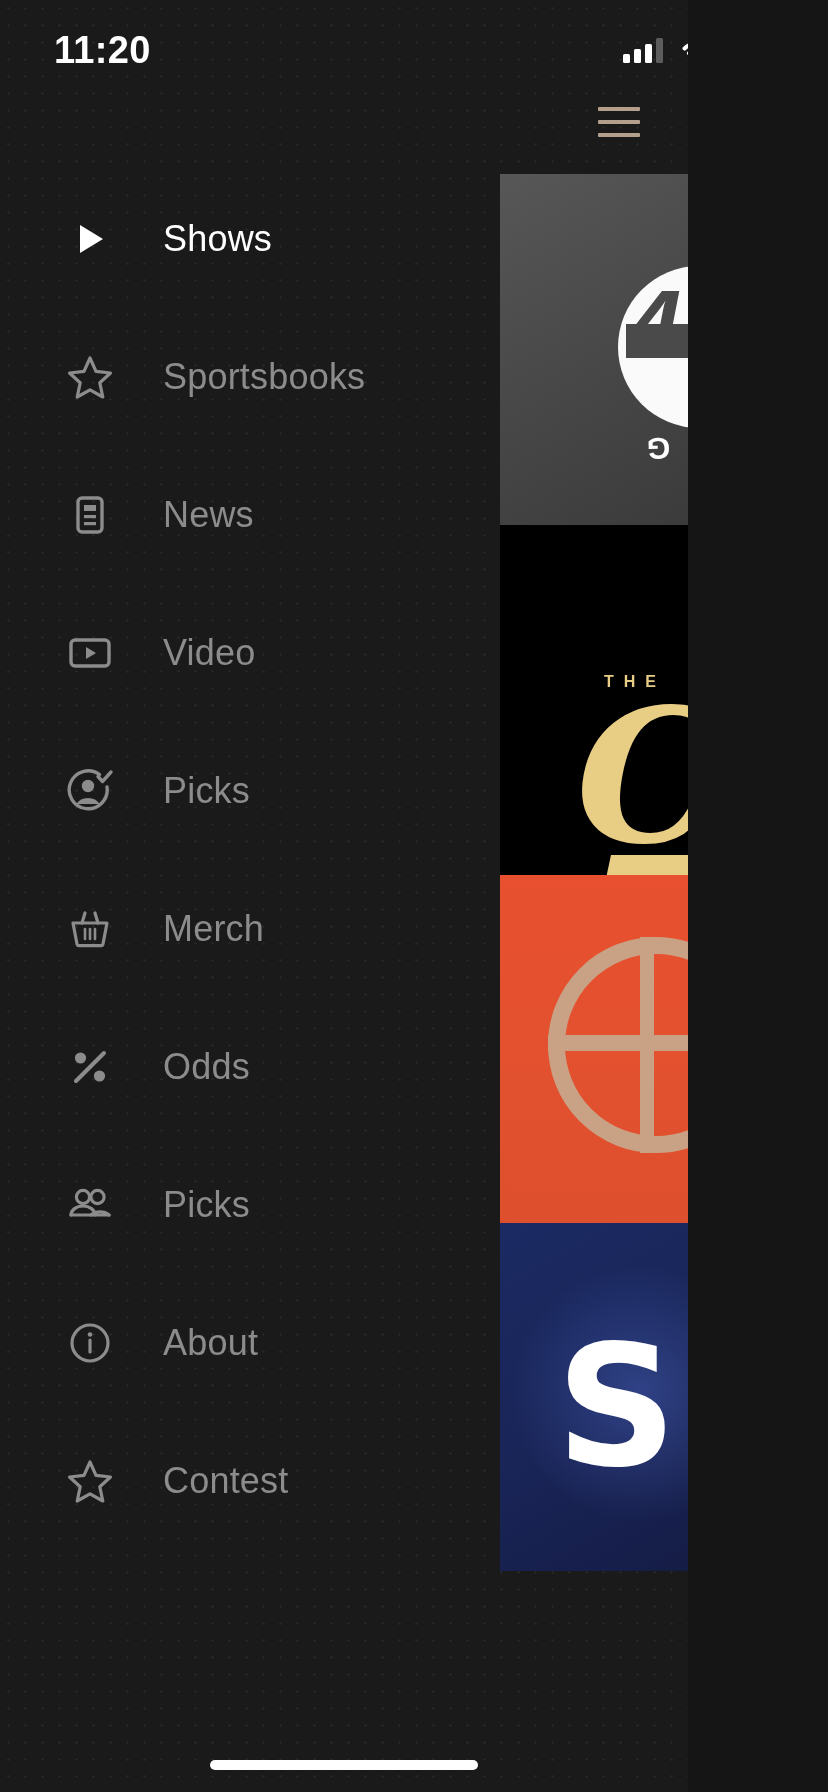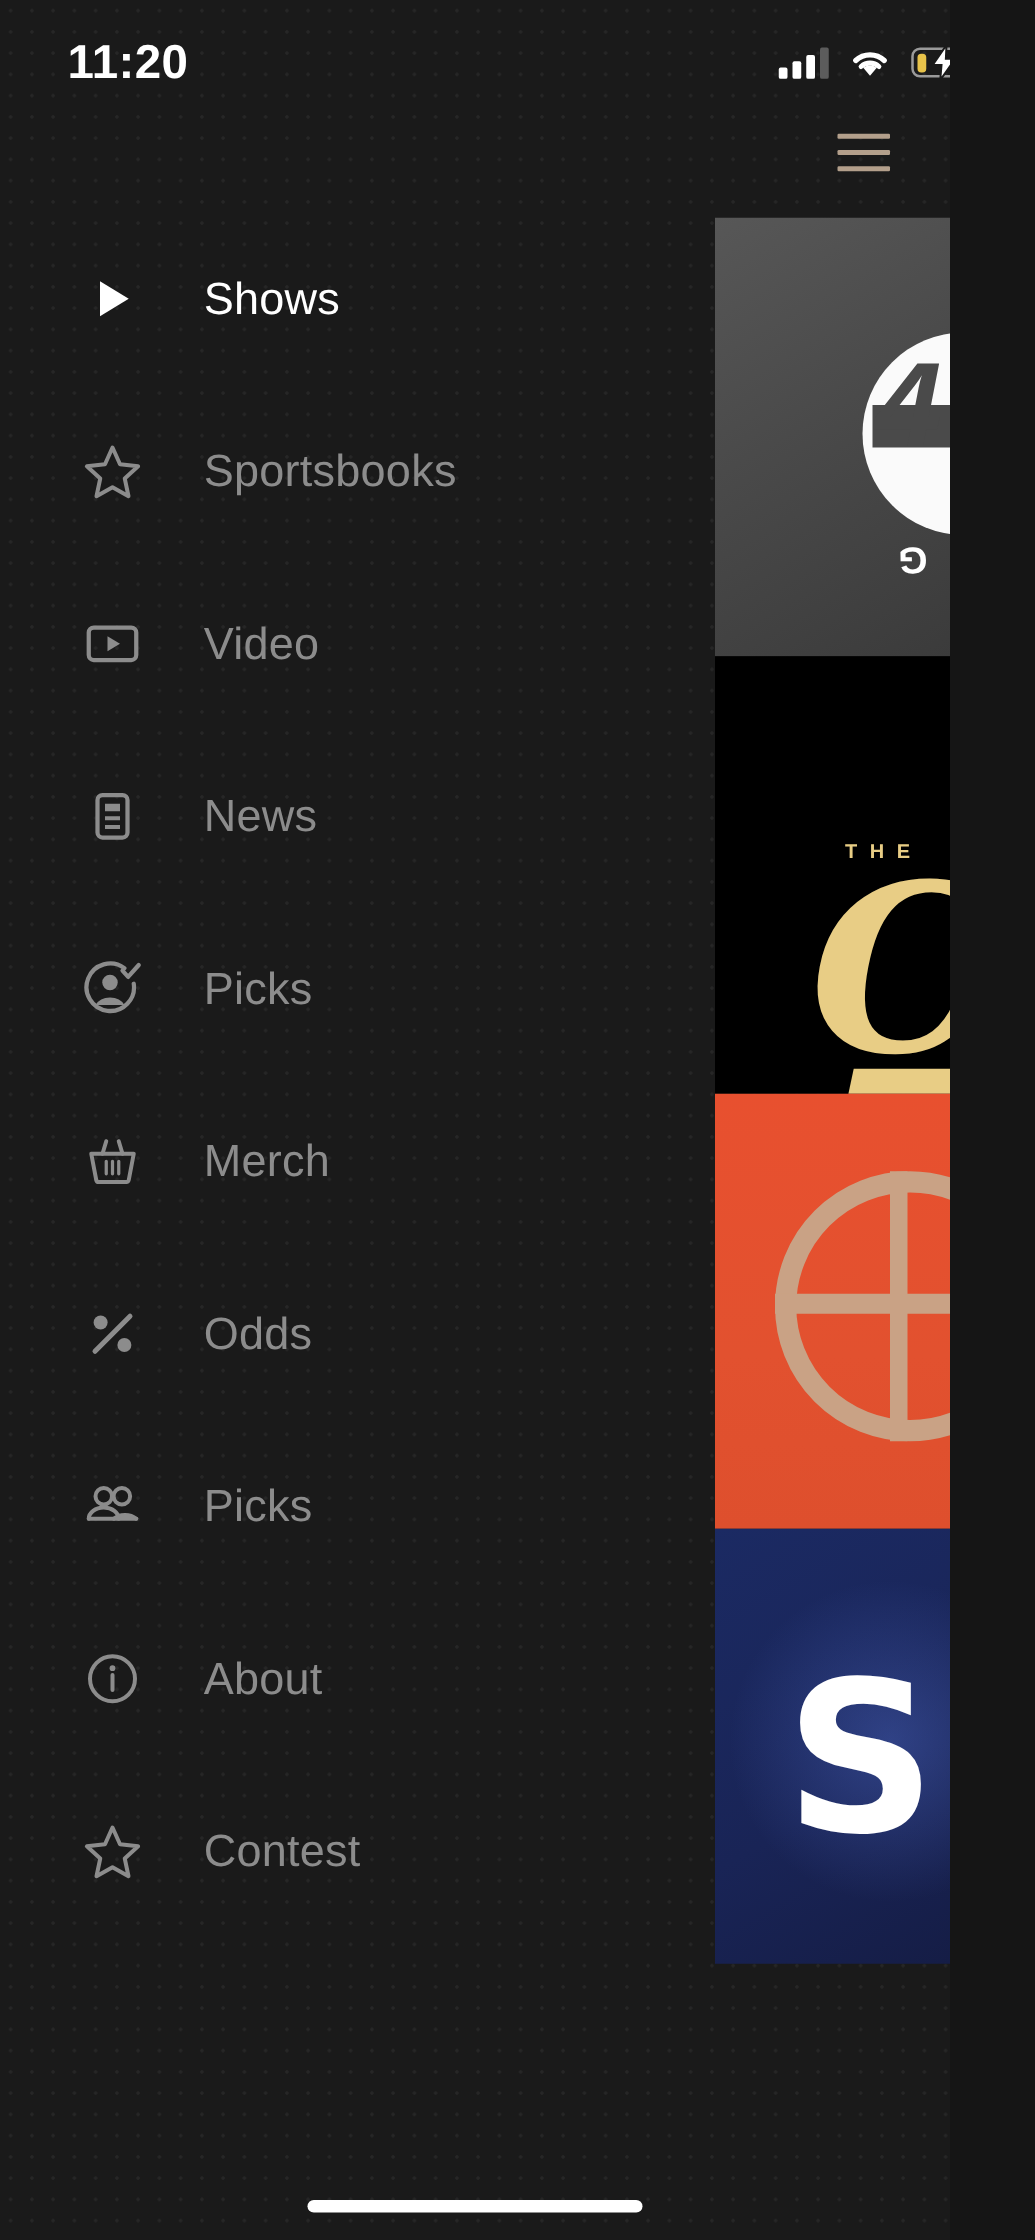--- a/index.html
+++ b/index.html
@@ -4,21 +4,21 @@
 <style>
   * { margin:0; padding:0; box-sizing:border-box; }
   html,body {
     width:828px; height:1792px;
     background:#151515;
     font-family:"Liberation Sans", sans-serif;
     overflow:hidden;
   }
   #phone {
     position:relative;
-    width:760px; height:1792px;
+    width:688px; height:1792px;
     background-color:#1a1a1a;
     background-image:radial-gradient(rgba(255,255,255,0.055) 1.2px, transparent 1.3px);
     background-size:17px 17px;
     overflow:hidden;
   }
 
   
   #statusbar {
     position:absolute; top:0; left:0; width:828px; height:96px;
     display:flex; align-items:center; justify-content:space-between;
@@ -215,37 +215,37 @@
         <svg viewBox="0 0 48 48" width="48" height="48">
           <path d="M24 5 L30 18.4 L44.5 20 L33.8 29.8 L36.8 44 L24 36.8 L11.2 44 L14.2 29.8 L3.5 20 L18 18.4 Z" fill="none" stroke="currentColor" stroke-width="3.2" stroke-linejoin="round"></path>
         </svg>
       </span>
       <span class="mi-label">Sportsbooks</span>
     </div>
 
     <div class="menu-item">
       <span class="mi-icon">
         <svg viewBox="0 0 48 48" width="48" height="48">
-          <rect x="5" y="11" width="38" height="26" rx="4" fill="none" stroke="currentColor" stroke-width="3.4"></rect>
-          <path d="M20 18 L30 24 L20 30 Z" fill="currentColor"></path>
-        </svg>
-      </span>
-      <span class="mi-label">Video</span>
-    </div>
-
-    <div class="menu-item">
-      <span class="mi-icon">
-        <svg viewBox="0 0 48 48" width="48" height="48">
           <rect x="12" y="7" width="24" height="34" rx="4" fill="none" stroke="currentColor" stroke-width="3.4"></rect>
           <rect x="18" y="14" width="12" height="6" fill="currentColor"></rect>
           <rect x="18" y="24" width="12" height="3.2" fill="currentColor"></rect>
           <rect x="18" y="31" width="12" height="3.2" fill="currentColor"></rect>
         </svg>
       </span>
       <span class="mi-label">News</span>
+    </div>
+
+    <div class="menu-item">
+      <span class="mi-icon">
+        <svg viewBox="0 0 48 48" width="48" height="48">
+          <rect x="5" y="11" width="38" height="26" rx="4" fill="none" stroke="currentColor" stroke-width="3.4"></rect>
+          <path d="M20 18 L30 24 L20 30 Z" fill="currentColor"></path>
+        </svg>
+      </span>
+      <span class="mi-label">Video</span>
     </div>
 
     <div class="menu-item">
       <span class="mi-icon">
         <svg viewBox="0 0 48 48" width="48" height="48">
           <path d="M41 20 a19 19 0 1 1 -7.5 -12.5" fill="none" stroke="currentColor" stroke-width="3.4" stroke-linecap="round"></path>
           <circle cx="22" cy="19" r="6.2" fill="currentColor"></circle>
           <path d="M10.5 37 a12.5 10 0 0 1 23 0 Z" fill="currentColor"></path>
           <path d="M32 9.5 L36.5 14.5 L45 5" fill="none" stroke="currentColor" stroke-width="3.4" stroke-linecap="round" stroke-linejoin="round"></path>
         </svg>

